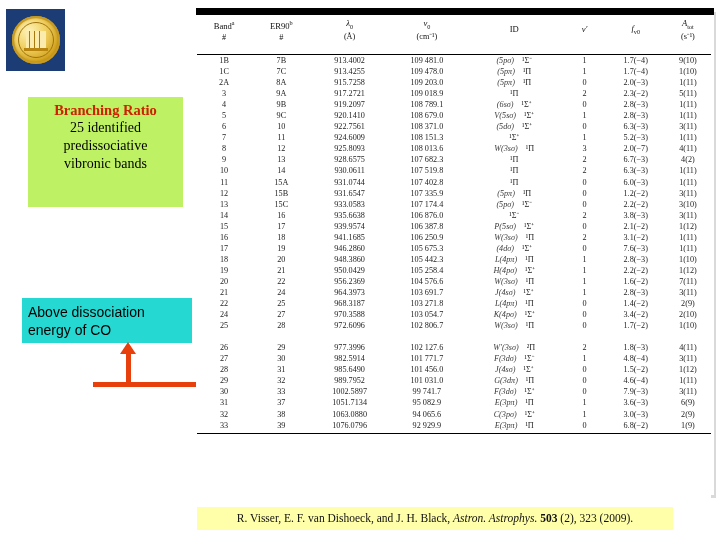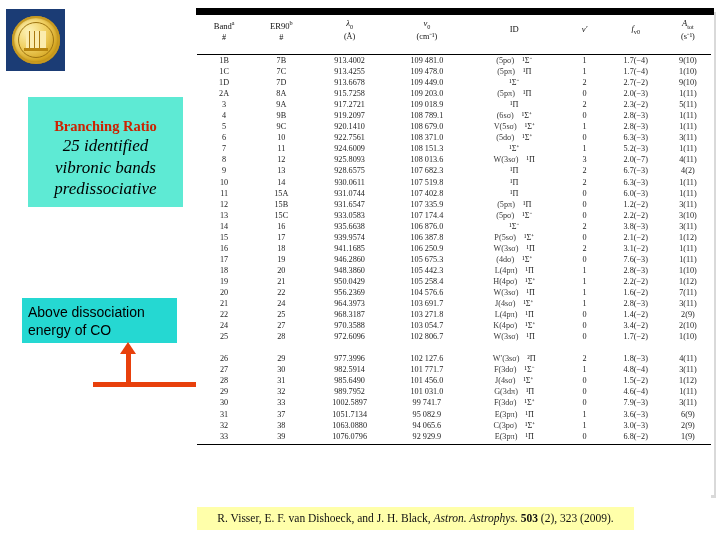--- a/index.html
+++ b/index.html
@@ -68,45 +68,44 @@
     background: #b7850f;
   }
 
   
   #branching-box {
     position: absolute;
     left: 28px;
     top: 97px;
     width: 155px;
     height: 110px;
-    background: #5eead4;
+    background: #bef264;
     text-align: center;
-    padding-top: 20px;
+    padding-top: 4px;
     box-sizing: border-box;
     line-height: 1.26;
   }
   #branching-box .hl {
     color: #cc2200;
     font-weight: bold;
     font-size: 14.5px;
     display: block;
   }
   #branching-box .bl {
     color: #000000;
-    font-size: 17px;
+    font-size: 14px;
     display: block;
-    font-style: italic;
   }
 
   
   #dissoc-box {
     position: absolute;
     left: 22px;
     top: 298px;
-    width: 155px;
+    width: 170px;
     height: 45px;
     background: #25d8d2;
     font-family: "Liberation Sans", sans-serif;
     font-size: 14px;
     color: #000;
     padding: 5px 4px 9px 6px;
     box-sizing: border-box;
     line-height: 1.32;
   }
 
@@ -186,37 +185,37 @@
     color: #111;
     padding-top: 2px;
   }
   #tbl thead th .sub2 {
     display: block;
     font-size: 8.2px;
   }
   .italic { font-style: italic; }
   .sup { font-size: 0.72em; vertical-align: super; }
   .sub { font-size: 0.72em; vertical-align: sub; }
-  .pre { color: #3a3a3a; margin-right: 8px; }
+  .pre { font-style: italic; color: #3a3a3a; margin-right: 8px; }
   .spacer td { height: 5px; line-height: 5px; }
   .c-band { width: 54px; }
   .c-er   { width: 60px; }
   .c-lam  { width: 76px; }
   .c-nu   { width: 78px; }
   .c-id   { width: 96px; }
   .c-v    { width: 44px; }
   .c-f    { width: 58px; }
   .c-a    { width: 46px; }
 
   
   #citation {
     position: absolute;
     left: 197px;
     top: 507px;
-    width: 437px;
+    width: 476px;
     height: 23px;
     background: #ffffaa;
     font-size: 11.5px;
     color: #111;
     text-align: center;
     line-height: 23px;
     font-family: "Liberation Serif", serif;
   }
   #citation .it { font-style: italic; }
   #citation .bd { font-weight: bold; }
@@ -226,22 +225,22 @@
 
 <div id="seal-block">
   <div id="seal-coin">
     <div id="seal-inner"></div>
   </div>
 </div>
 
 <div id="branching-box">
   <span class="hl">Branching Ratio</span>
   <span class="bl">25 identified</span>
+  <span class="bl">predissociative</span>
   <span class="bl">vibronic bands</span>
-  <span class="bl">predissociative</span>
 </div>
 
 <div id="dissoc-box">
   <div>Above dissociation</div>
   <div>energy of CO</div>
 </div>
 
 <div id="arrow-head"></div>
 <div id="arrow-shaft"></div>
 <div id="red-rule"></div>
@@ -304,30 +303,20 @@
           <td class="c-band">1C</td>
           <td class="c-er">7C</td>
           <td class="c-lam">913.4255</td>
           <td class="c-nu">109 478.0</td>
           <td class="c-id"><span class="pre">(5pπ)</span><span>¹Π</span></td>
           <td class="c-v">1</td>
           <td class="c-f">1.7(−4)</td>
           <td class="c-a">1(10)</td>
         </tr>
         <tr>
-          <td class="c-band">1D</td>
-          <td class="c-er">7D</td>
-          <td class="c-lam">913.6678</td>
-          <td class="c-nu">109 449.0</td>
-          <td class="c-id"><span>¹Σ⁻</span></td>
-          <td class="c-v">2</td>
-          <td class="c-f">2.7(−2)</td>
-          <td class="c-a">9(10)</td>
-        </tr>
-        <tr>
           <td class="c-band">2A</td>
           <td class="c-er">8A</td>
           <td class="c-lam">915.7258</td>
           <td class="c-nu">109 203.0</td>
           <td class="c-id"><span class="pre">(5pπ)</span><span>¹Π</span></td>
           <td class="c-v">0</td>
           <td class="c-f">2.0(−3)</td>
           <td class="c-a">1(11)</td>
         </tr>
         <tr>

